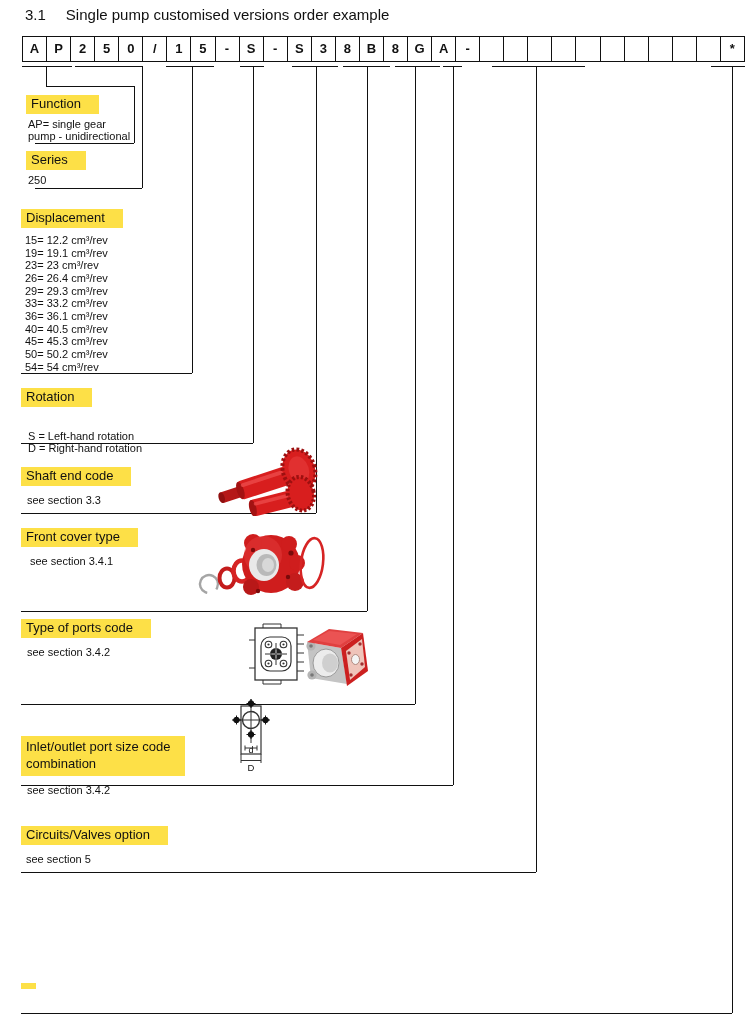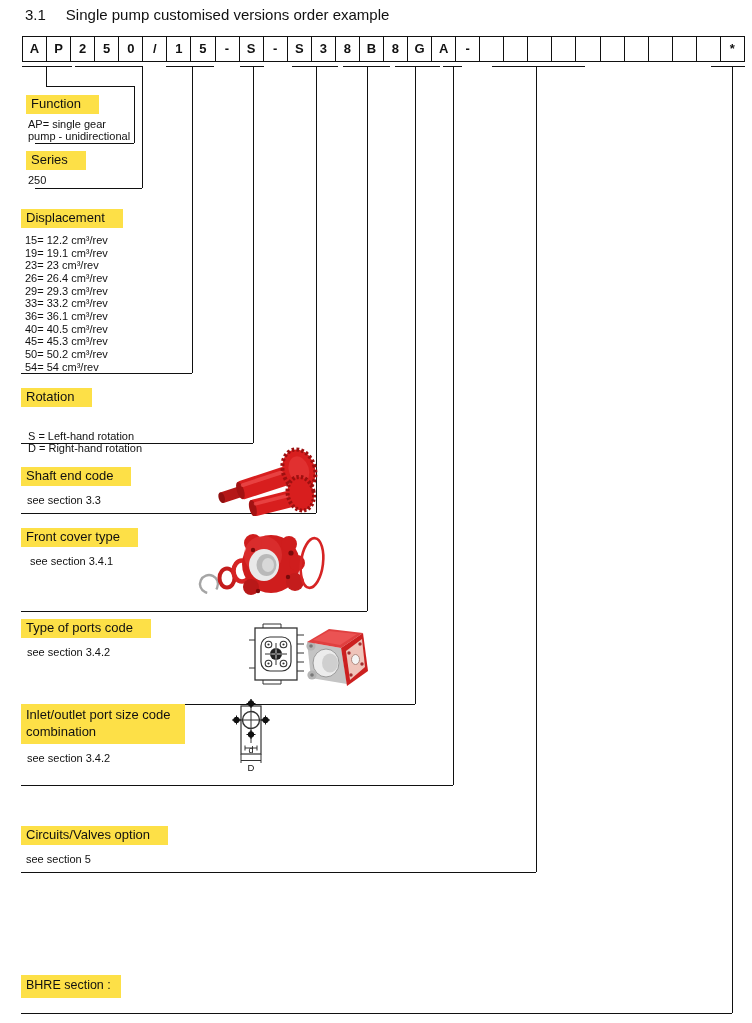--- a/index.html
+++ b/index.html
@@ -147,36 +147,35 @@
   <div class="sec" style="left:21px;top:527px">
     <div class="hdr">Front cover type</div>
     <div class="note" style="margin-left:9px">see section 3.4.1</div>
   </div>
 
   <div class="sec" style="left:21px;top:618px">
     <div class="hdr">Type of ports code</div>
     <div class="note">see section 3.4.2</div>
   </div>
 
-  <div class="sec" style="left:21px;top:704px">
+  <div class="sec" style="left:21px;top:736px">
     <div class="hdr two">
       <div>Inlet/outlet port size code</div>
       <div>combination</div>
     </div>
     <div class="note">see section 3.4.2</div>
   </div>
 
   <div class="sec" style="left:21px;top:825px">
     <div class="hdr">Circuits/Valves option</div>
     <div class="note" style="margin-left:5px">see section 5</div>
   </div>
 
   <div class="sec" style="left:21px;top:975px">
     <div class="hdr two" style="font-size:12.5px;padding-right:10px">
-      <div>BHRE section :</div>
     </div>
   </div>
 
   <svg class="img" style="left:212px;top:440px" width="120" height="76" viewBox="0 0 120 76">
     <g transform="rotate(-18 59 38)">
       <rect x="4" y="36" width="26" height="11" rx="3" fill="#b51818"></rect>
       <ellipse cx="6" cy="41.5" rx="3" ry="5.5" fill="#8f0f0f"></ellipse>
       <rect x="25" y="31" width="50" height="19" rx="3" fill="#d81e1e"></rect>
       <ellipse cx="26" cy="40.5" rx="3.5" ry="9" fill="#a31212"></ellipse>
       <rect x="28" y="34" width="44" height="4" rx="2" fill="#f05050" opacity="0.7"></rect>

